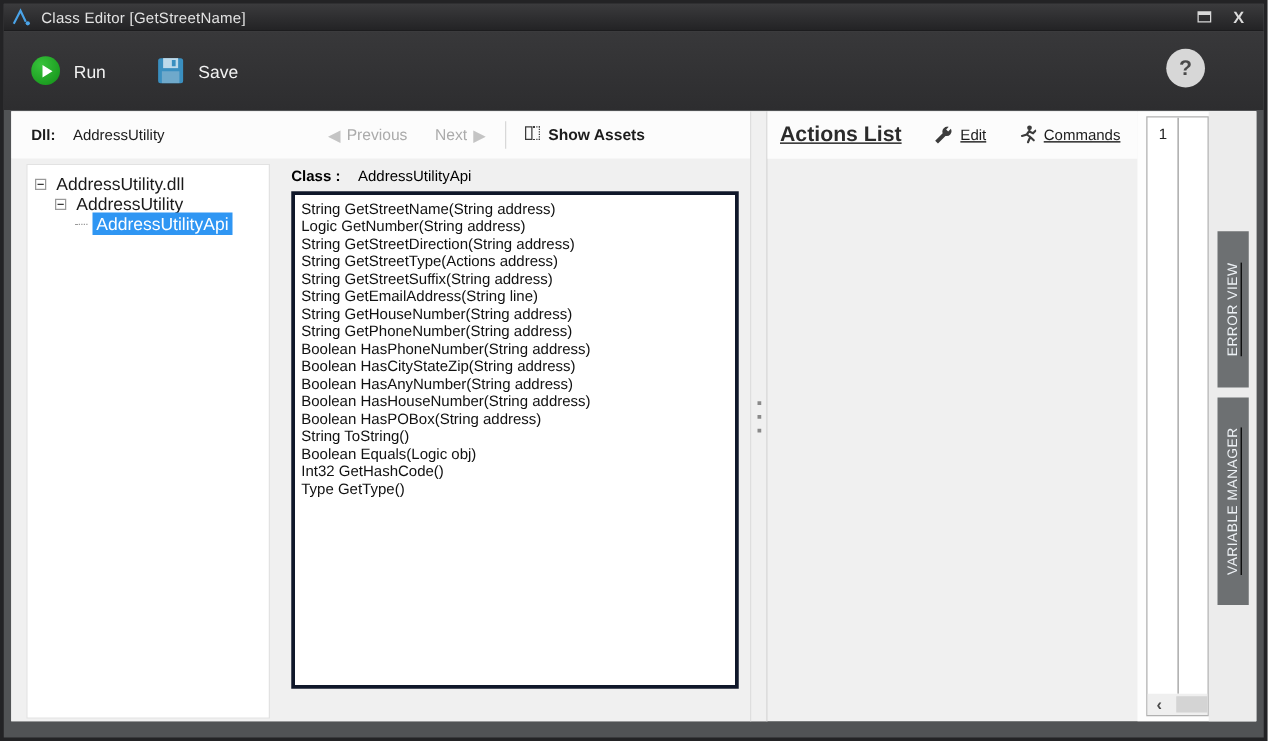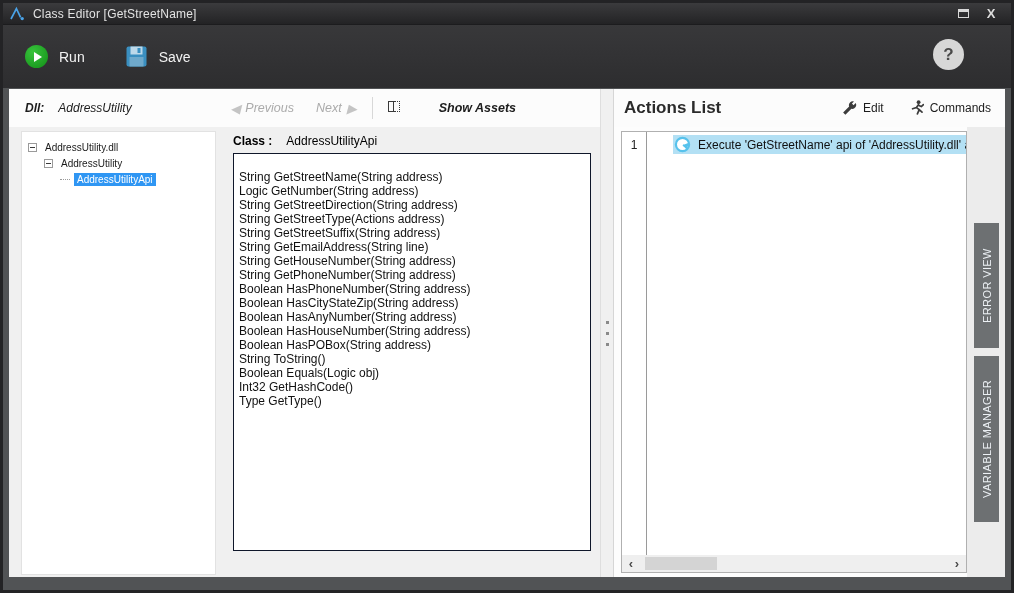--- a/index.html
+++ b/index.html
@@ -45,63 +45,63 @@
   .content {
     position:absolute; left:6px; right:6px; top:86px; bottom:13px;
     background:#f0f0f0; display:flex;
   }
   .left-region { width:591px; display:flex; flex-direction:column; }
   .splitter {
     width:14px; background:#f0f0f0; border-left:1px solid #dedede; border-right:1px solid #d6d6d6;
     display:flex; flex-direction:column; align-items:center; justify-content:center; cursor:col-resize;
   }
   .splitter i { width:3px; height:3px; background:#8a8a8a; margin:4px 0; display:block; }
-  .right-region { flex:1; display:flex; flex-direction:column; }
+  .right-region { flex:1; display:flex; flex-direction:row;text-decoration:underline; }
   
   .panel-header {
     height:38px; background:#fcfcfc; display:flex; align-items:center;
     font-size:12px; color:#1c1c1c; flex:none;
   }
-  .left-region .panel-header { padding:0 0 0 16px;font-style:italic; }
+  .left-region .panel-header { padding:0 0 0 16px; }
   .dll-label { font-weight:bold; margin-right:14px; }
   .dll-value { }
   .lr-spacer { flex:1; }
   .nav-btn { display:flex; align-items:center; color:#ababab; cursor:default; }
   .nav-btn .chev { color:#c4c4c4; font-size:13px; }
   .nav-btn span.txt { margin:0 5px; font-size:12.5px; }
   .hdr-div { width:1px; height:22px; background:#d8d8d8; margin:0 15px; }
-  .assets-btn { display:flex; align-items:flex-start; cursor:pointer; margin-right:84px;gap:32px; }
+  .assets-btn { display:flex; align-items:flex-start; cursor:pointer; margin-right:84px; }
   .assets-icon { display:flex; margin-right:7px; }
   .assets-icon b { width:6px; height:11px; border:1px solid #3a3a3a; display:block; }
   .assets-icon i { width:6px; height:11px; border:1px dotted #3a3a3a; border-left:none; display:block; }
   .assets-label { font-weight:bold; font-size:12.5px; }
   
   .left-body { flex:1; position:relative; background:#f0f0f0; }
   .tree-panel {
     position:absolute; left:12px; top:4px; width:195px; bottom:2px;
     background:#ffffff; border:1px solid #e2e2e2; padding:7px 4px; overflow:hidden;
   }
-  .tree-row { display:flex; align-items:center; height:16px; font-size:10px; color:#1a1a1a; white-space:nowrap; }
+  .tree-row { display:flex; align-items:center; height:16px; font-size:14px; color:#1a1a1a; white-space:nowrap; }
   .expander {
     width:9px; height:9px; border:1px solid #9a9a9a; background:#fff; position:relative;
     margin-right:5px; flex:none; cursor:pointer;
   }
   .expander::after { content:""; position:absolute; left:1px; right:1px; top:3px; height:1px; background:#3a3a3a; }
   .stub { width:10px; border-bottom:1px dotted #9a9a9a; height:1px; margin-right:4px; flex:none; }
   .tree-row.lvl0 { padding-left:2px; }
   .tree-row.lvl1 { padding-left:18px; }
   .tree-row.lvl2 { padding-left:34px; }
   .tree-row .t-label { padding:1px 3px; }
   .tree-row.selected .t-label { background:#2f96f3; color:#fff; }
   .class-area { position:absolute; left:218px; right:4px; top:0; bottom:0; }
   .class-row { height:24px; display:flex; align-items:center; font-size:12px; padding-top:4px; }
   .class-label { font-weight:bold; margin:0 14px 0 6px; }
   .methods-box {
     position:absolute; left:6px; right:5px; top:26px; bottom:26px;
-    background:#fff; border:1px solid #0f172a; padding:16px 5px; overflow:hidden;
+    background:#fff; border:3px solid #0f172a; padding:4px 5px; overflow:hidden;
   }
   .method-row { font-size:12px; line-height:14px; color:#111; white-space:nowrap; cursor:default; }
   
   .right-region .panel-header { padding:0 14px 0 10px; background:#fcfcfc; }
   .actions-title { font-size:17px; font-weight:bold; color:#2b2b2b; }
   .hdr-btn { display:flex; align-items:center; font-size:12px; color:#1c1c1c; cursor:pointer; margin-left:26px; }
   .hdr-btn svg { margin-right:6px; }
   .right-body { flex:1; display:flex; background:#fdfdfd; position:relative; }
   .actions-area { flex:1; position:relative; }
   .actions-box {

